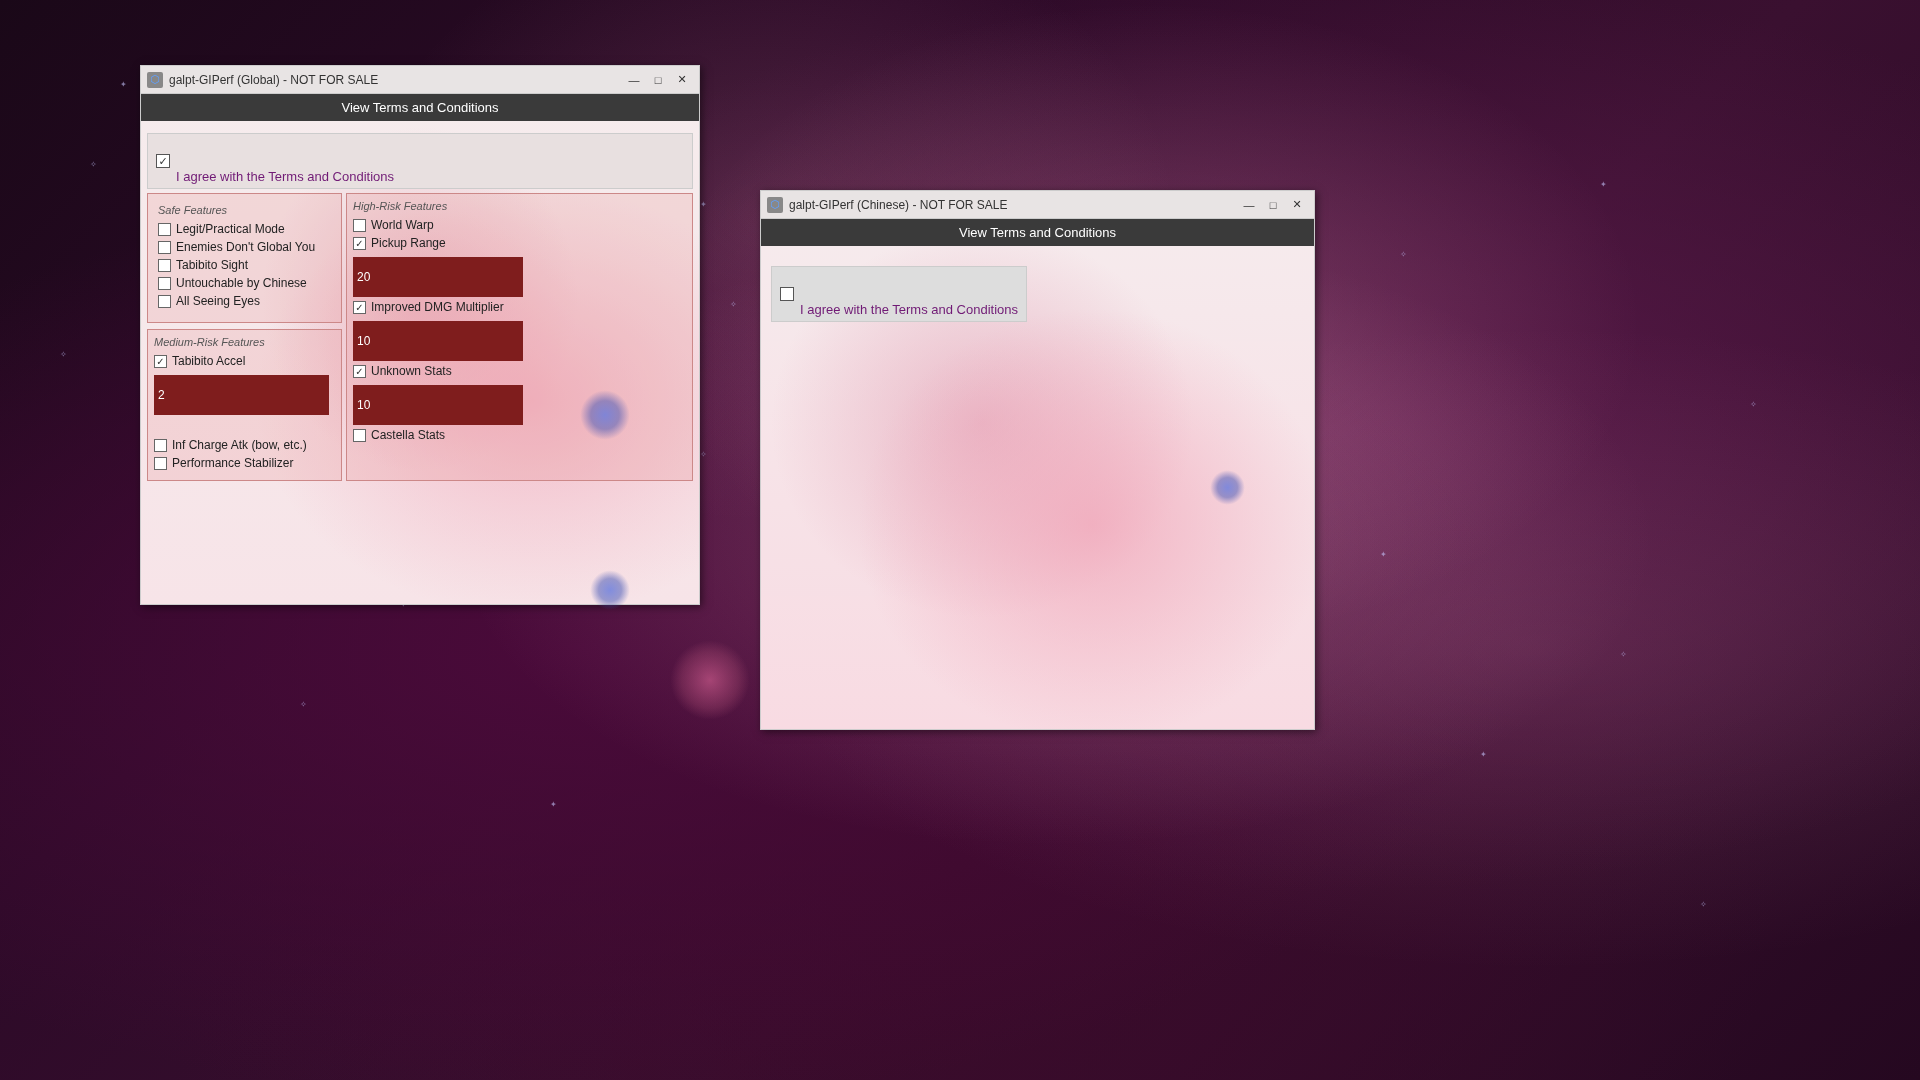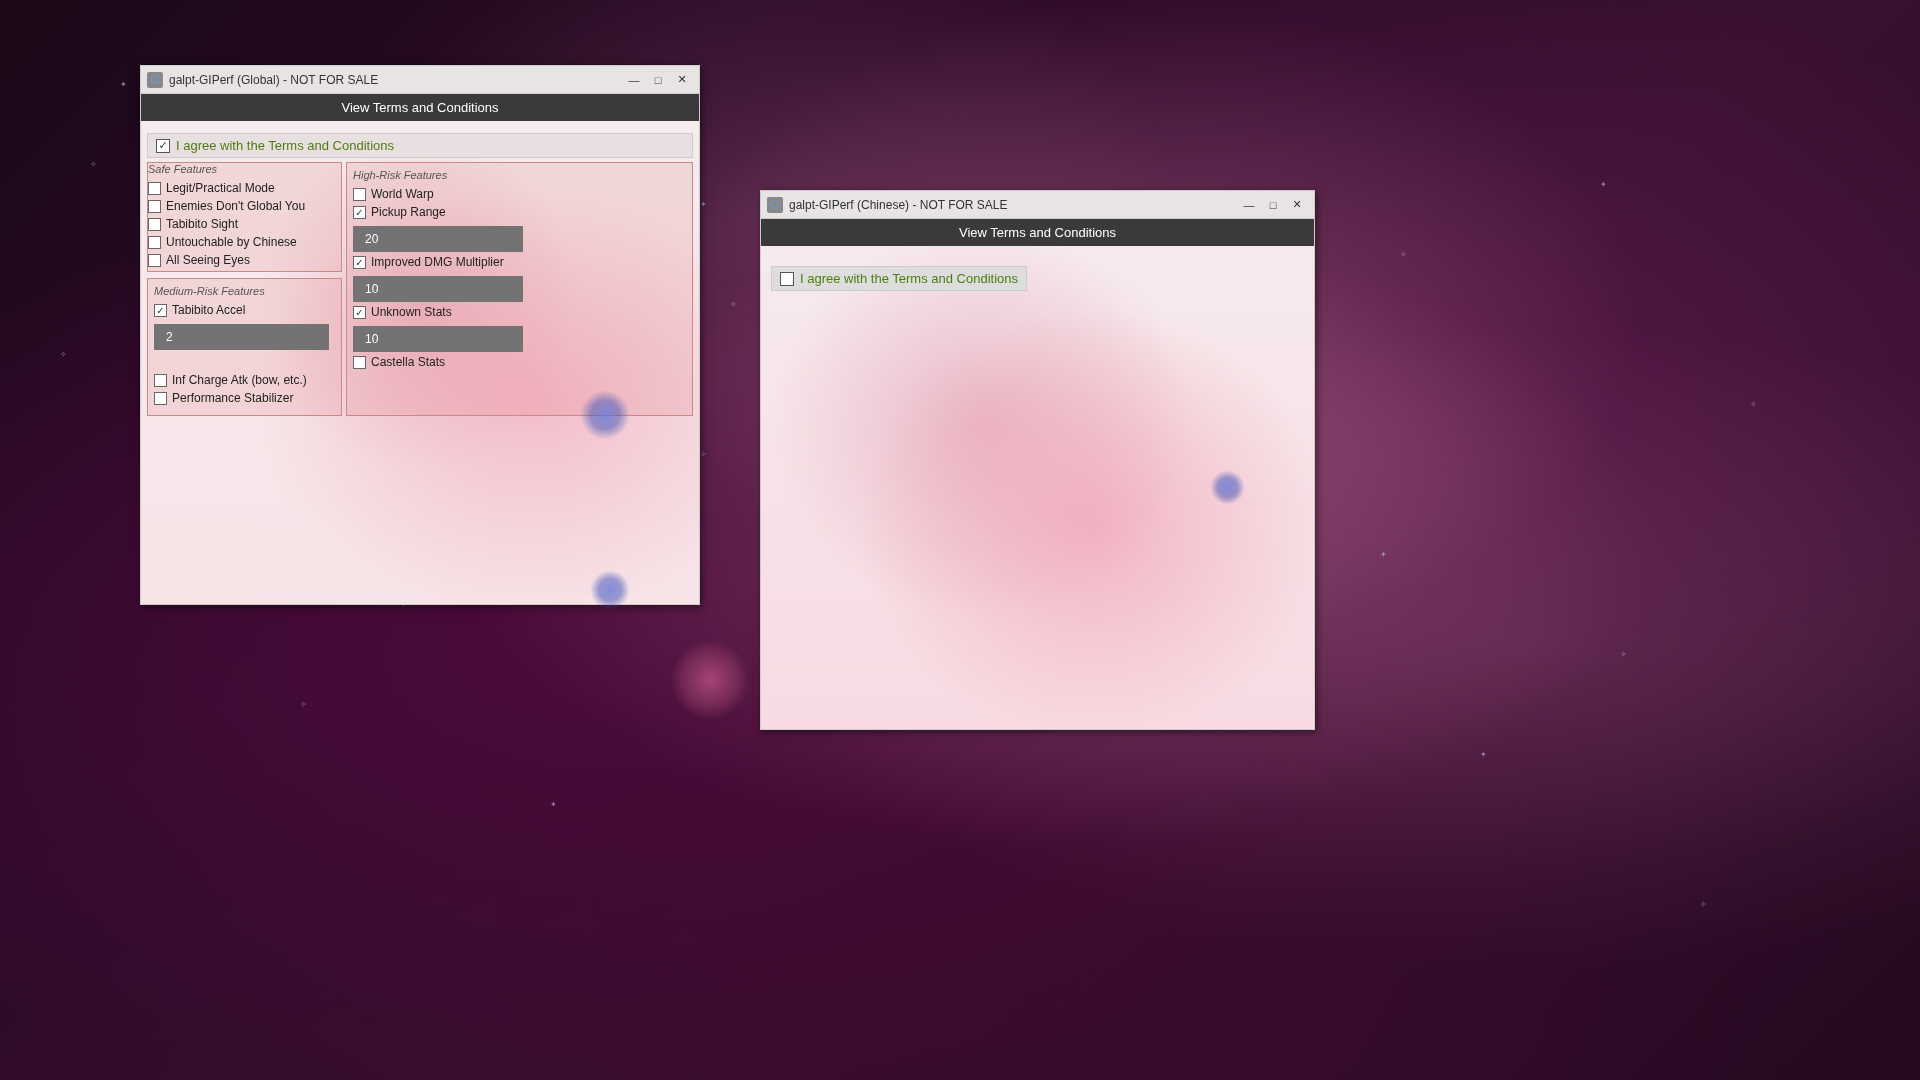--- a/index.html
+++ b/index.html
@@ -126,21 +126,22 @@
       display: flex;
       align-items: center;
       justify-content: center;
       font-size: 11px;
       color: #333;
       flex-shrink: 0;
     }
 
     .terms-text {
       font-size: 13px;
-      color: #4d7c0f;
+      color: #701a75;
+      margin-top: 31px;
     }
 
     .feature-section-title {
       font-size: 11px;
       color: #555;
       margin-bottom: 6px;
       font-style: italic;
     }
 
     .feature-item {
@@ -169,41 +170,41 @@
     }
 
     
     .high-risk-section {
       border: 1px solid #c88;
       background: rgba(220,100,100,0.15);
       padding: 6px;
     }
 
     .input-field {
-      background: #737373;
+      background: #7f1d1d;
       color: white;
       border: none;
-      padding: 3px 12px;
+      padding: 3px 4px;
       font-size: 12px;
       width: 100%;
       margin: 3px 0;
-      height: 26px;
+      height: 40px;
     }
 
     
     .left-panels {
       display: flex;
       flex-direction: column;
       gap: 6px;
     }
 
     .safe-section {
       border: 1px solid #c88;
       background: rgba(220,100,100,0.15);
-      padding: 0;
+      padding: 10px;
     }
 
     .medium-section {
       border: 1px solid #c88;
       background: rgba(220,100,100,0.15);
       padding: 6px;
     }
 
     
     #window1 {

